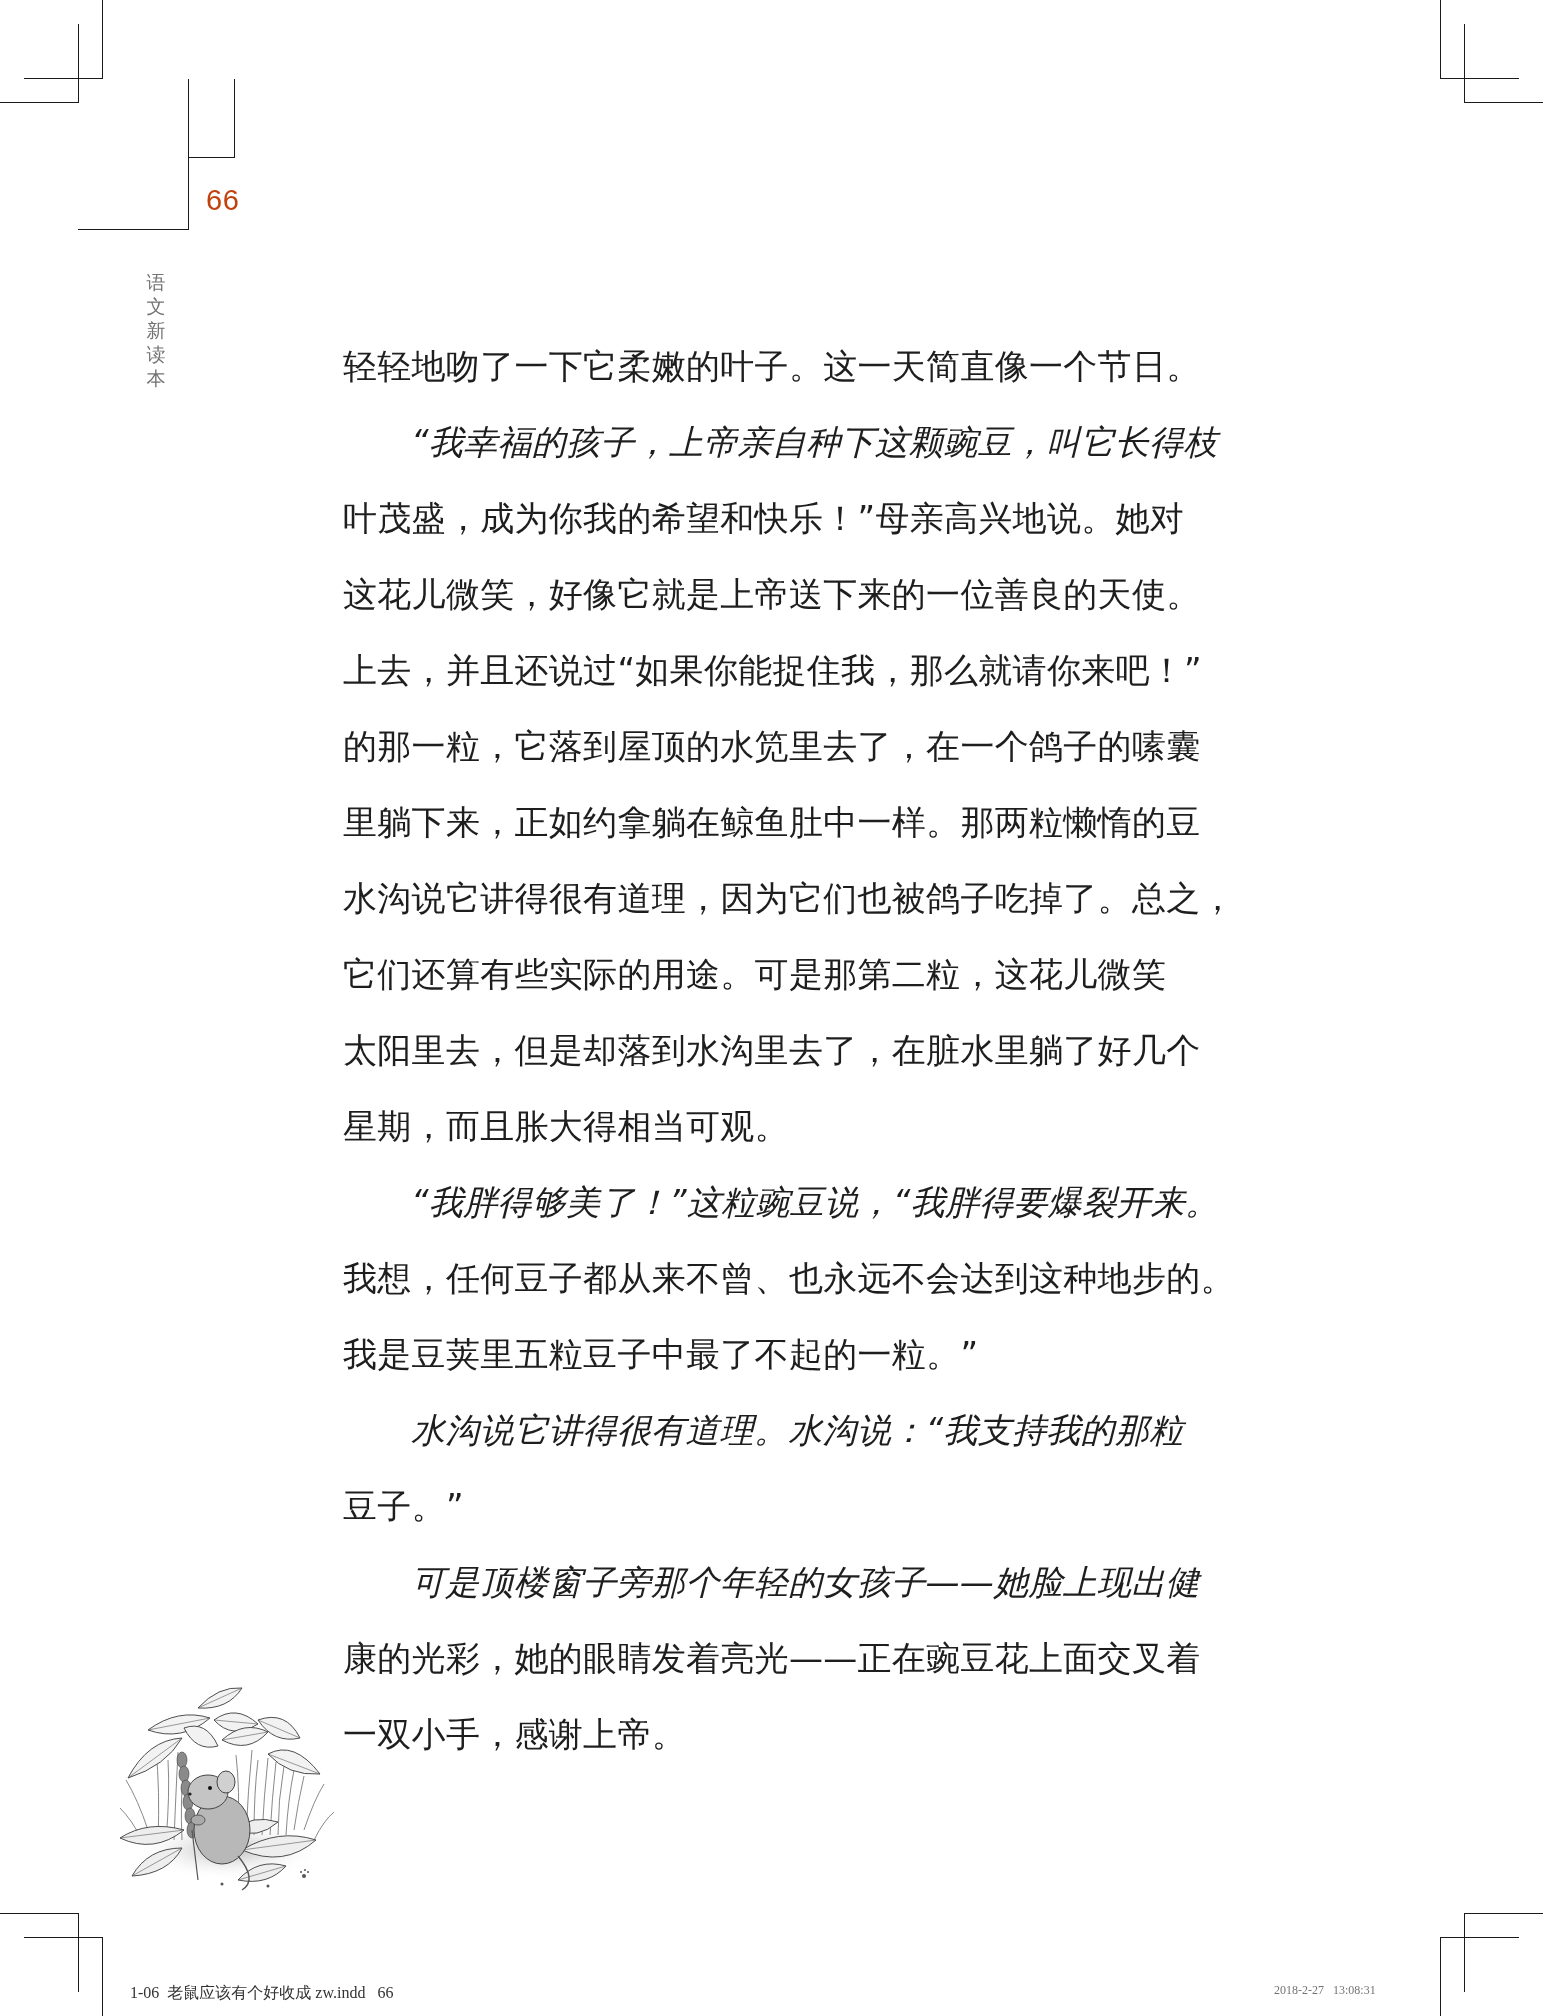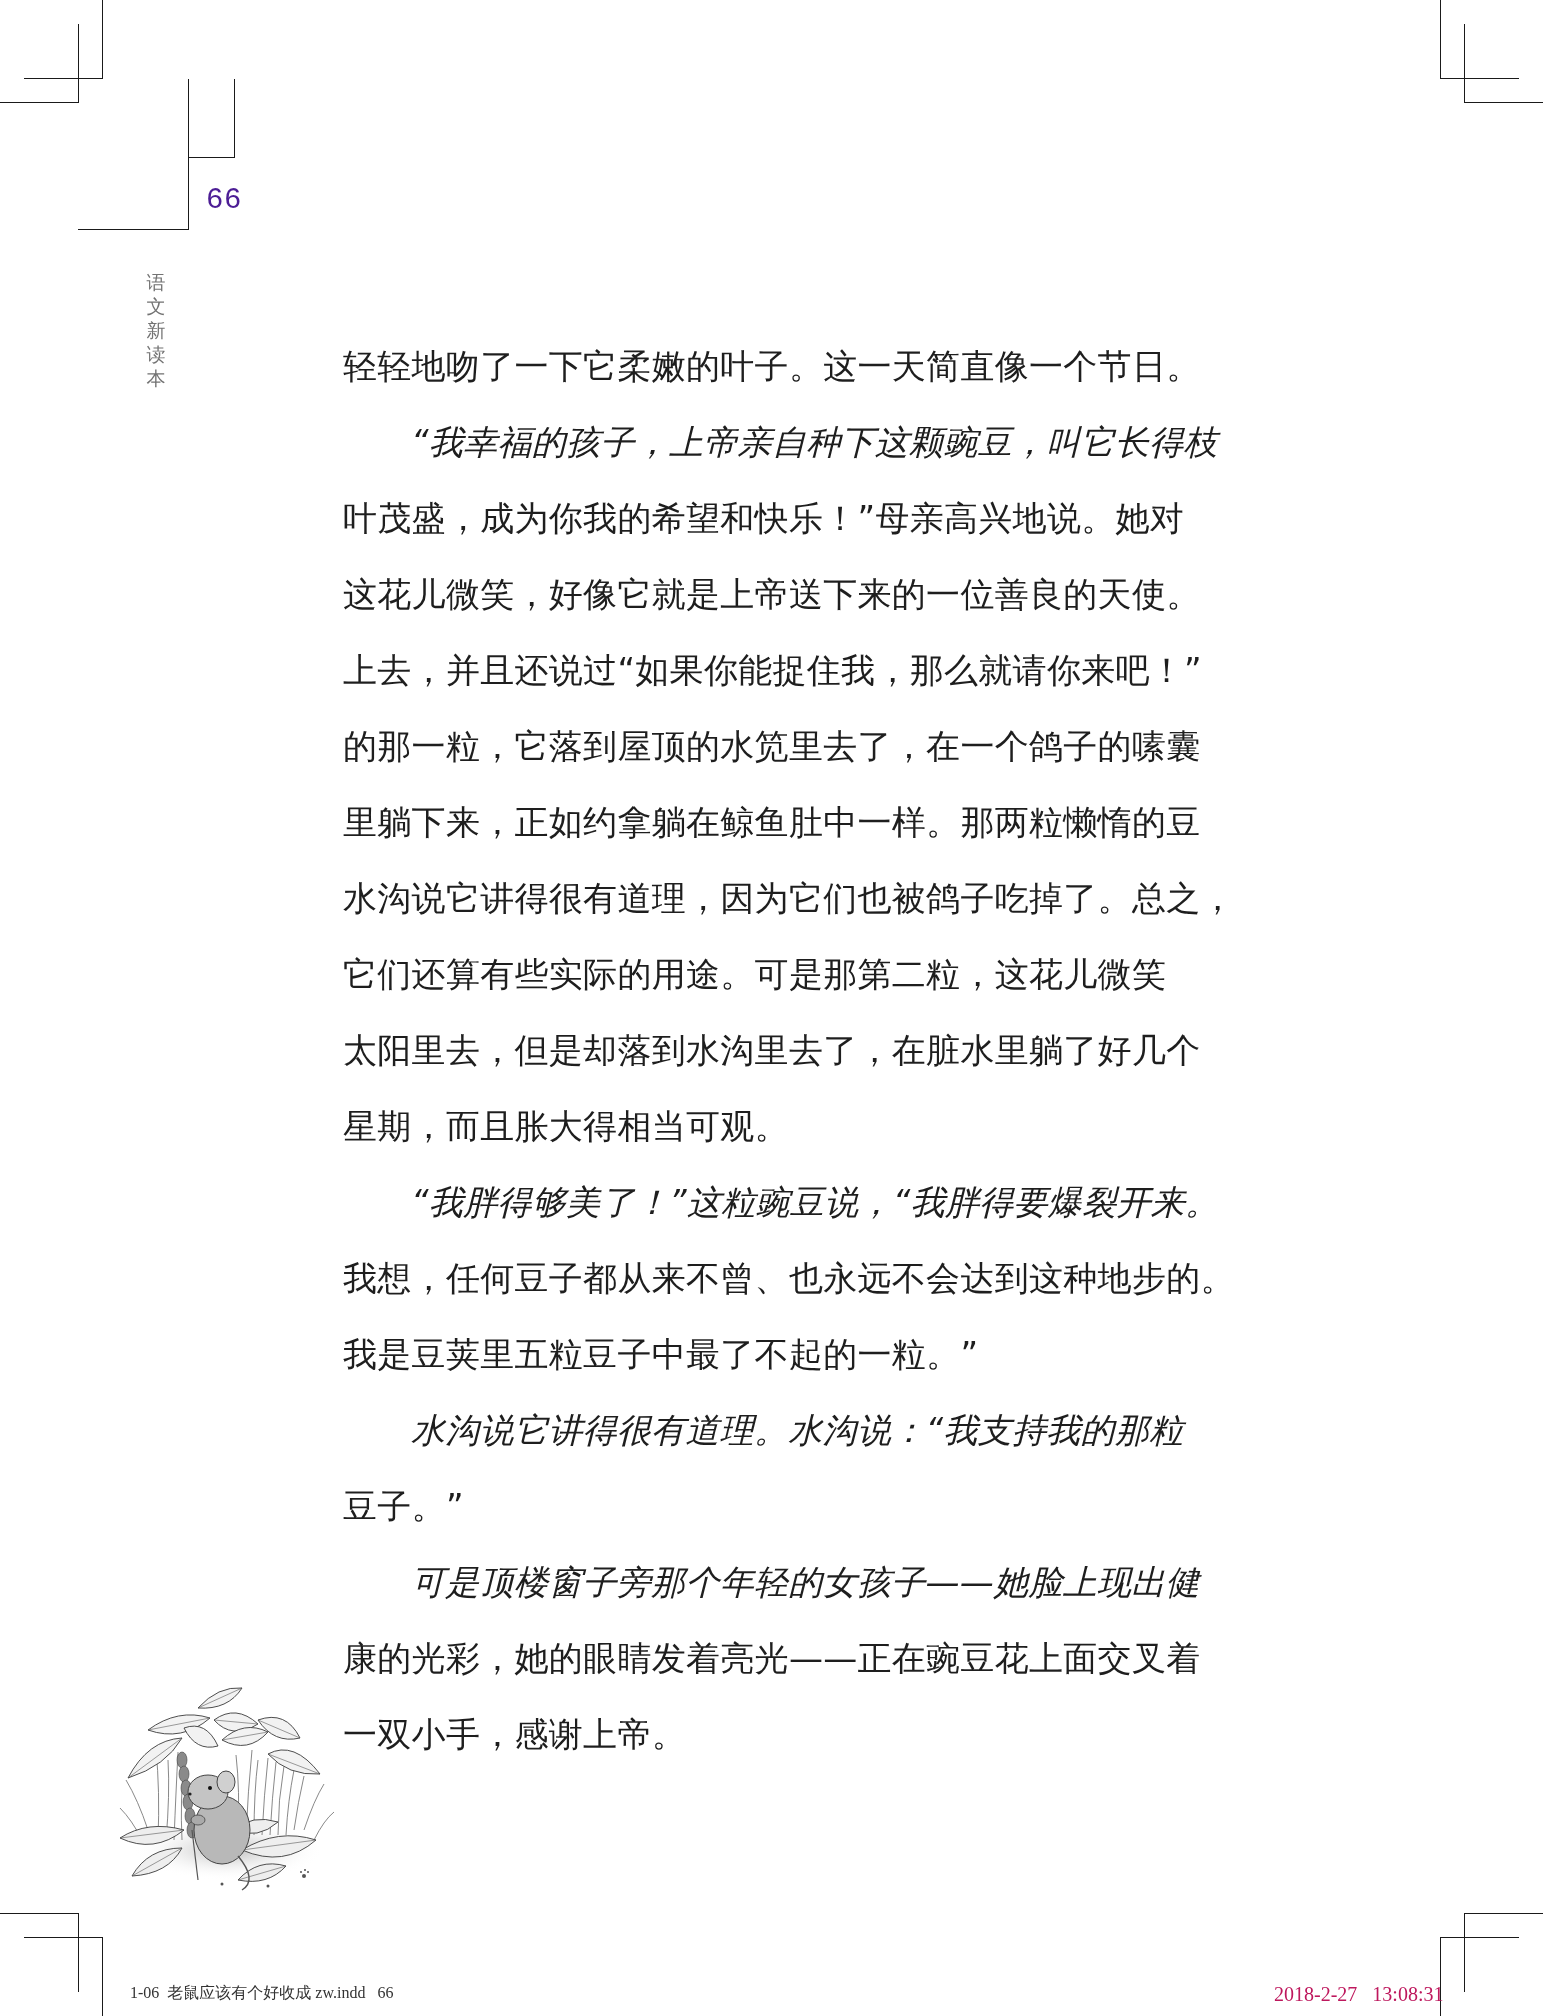--- a/index.html
+++ b/index.html
@@ -3,22 +3,22 @@
 <meta charset="utf-8">
 <style>
   html, body { margin: 0; padding: 0; background: #ffffff; }
   body { width: 1543px; height: 2016px; position: relative; overflow: hidden; }
   .page { position: absolute; left: 0; top: 0; width: 1543px; height: 2016px; background: #fff; }
   .ln { position: absolute; background: #1a1a1a; }
   .h { height: 1.4px; }
   .v { width: 1.4px; }
   .page-number {
     position: absolute; left: 206px; top: 184px;
-    font-family: Liberation Mono, monospace;
-    font-size: 29px; color: #4c1d95; letter-spacing: 0.5px;
+    font-family: Liberation Sans, sans-serif;
+    font-size: 29px; color: #c2410c; letter-spacing: 0.5px;
   }
   .running-head {
     position: absolute; left: 145px; top: 270px; width: 22px;
     font-family: "DejaVu Sans", sans-serif;
     font-size: 19px; line-height: 24px; color: #737373;
     word-break: break-all; text-align: center;
   }
   .body-text {
     position: absolute; left: 331px; top: 322px; width: 862px;
     font-family: "DejaVu Sans", sans-serif;
@@ -31,21 +31,21 @@
     position: absolute; left: 118px; top: 1680px; width: 220px; height: 212px;
   }
   .footer-left {
     position: absolute; left: 130px; top: 1983px;
     font-family: "Liberation Serif", "DejaVu Serif", serif;
     font-size: 16px; color: #333; white-space: pre;
   }
   .footer-right {
     position: absolute; left: 1274px; top: 1983px;
     font-family: "Liberation Serif", "DejaVu Serif", serif;
-    font-size: 20px; color: #be185d; white-space: pre;
+    font-size: 12px; color: #737373; white-space: pre;
   }
 </style>
 </head>
 <body>
 
 <div class="page">
 
   <div>
     <div class="ln v" style="left:102px; top:0; height:78px;"></div>
     <div class="ln h" style="left:24px; top:78px; width:79px;"></div>

